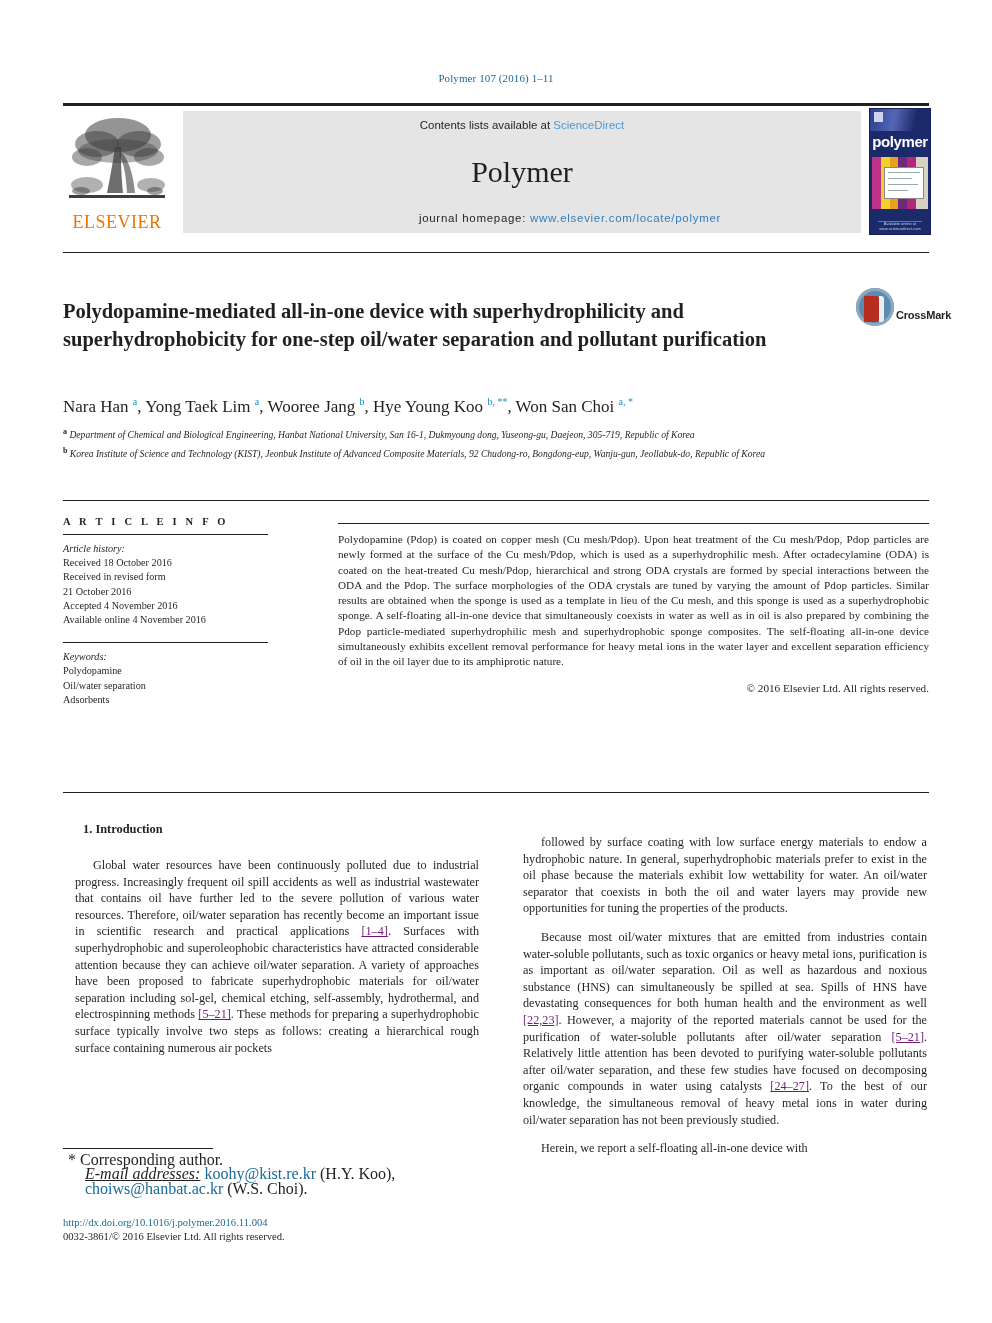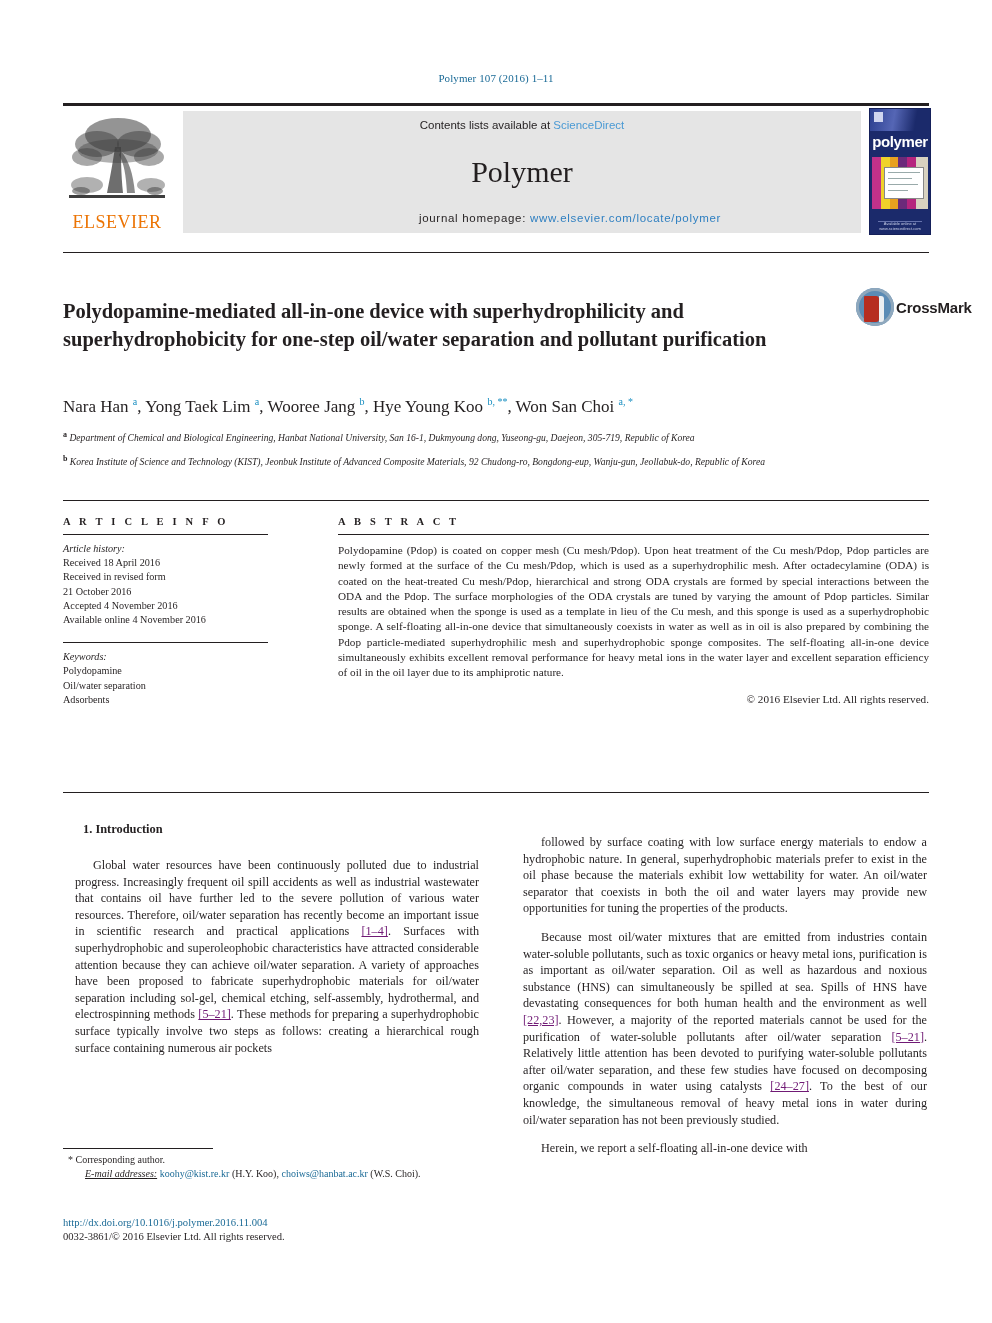--- a/index.html
+++ b/index.html
@@ -180,43 +180,43 @@
     background:#b62d20;
     border-radius: 1px 3px 3px 1px;
   }
   .cm-book:after {
     content:"";
     position:absolute; right:-5px; top:0; width:5px; height:26px;
     background:#eceff2;
     border-radius:0 3px 3px 0;
   }
   .cm-word {
-    position:absolute; left:40px; top:13px;
+    position:absolute; left:40px; top:23px;
     font-family:"Liberation Sans", sans-serif;
-    font-size:15px; font-weight:bold; color:#231f20;
+    font-size:11px; font-weight:bold; color:#231f20;
     letter-spacing:-0.2px;
   }
 
   .authors {
     position: absolute;
     left: 63px; top: 396px;
     width: 866px;
     font-family: "Liberation Serif", serif;
     font-size: 17px;
     color: #231f20;
   }
   .authors sup { color: #1a8fc1; font-size: 10px; }
   .affiliations {
     position: absolute;
     left: 63px; top: 424px;
     width: 800px;
     font-family: "Liberation Serif", serif;
     font-style: italic;
     font-size: 9.6px;
-    line-height: 21px;
+    line-height: 16px;
     color: #231f20;
   }
   .affiliations sup { font-style: normal; font-weight:bold; font-size:8px; }
 
   
   .band-rule-top {
     position: absolute;
     left: 63px; top: 500px;
     width: 866px;
     border-top: 1px solid #231f20;
@@ -312,21 +312,21 @@
     position: absolute;
     left: 63px; top: 1148px;
     width: 150px;
     border-top: 1px solid #231f20;
   }
   .footnotes {
     position: absolute;
     left: 63px; top: 1153px;
     width: 430px;
     font-family: "Liberation Serif", serif;
-    font-size: 10px;
+    font-size: 16px;
     line-height: 14.4px;
     color: #231f20;
   }
   .footnotes .fn { padding-left: 14px; text-indent: -9px; }
   .footnotes .emails { padding-left: 22px; text-indent: 0; }
   .footnotes .lbl-i { font-style: italic; text-decoration: underline; }
   .mail { color: #1a6a96; }
 
   .footer-block {
     position: absolute;
@@ -415,37 +415,36 @@
   </div>
 
   <div class="band-rule-top"></div>
   <div class="band-rule-bottom"></div>
 
   <div class="info-col">
     <div class="sec-head">A R T I C L E   I N F O</div>
     <div class="sec-underline"></div>
     <div class="info-body">
       <div class="lbl">Article history:</div>
-      <div>Received 18 April 2016</div>
+      <div>Received 18 October 2016</div>
       <div>Received in revised form</div>
       <div>21 October 2016</div>
       <div>Accepted 4 November 2016</div>
       <div>Available online 4 November 2016</div>
     </div>
     <div class="info-sep"></div>
     <div class="info-body">
       <div class="lbl">Keywords:</div>
       <div>Polydopamine</div>
       <div>Oil/water separation</div>
       <div>Adsorbents</div>
     </div>
   </div>
 
   <div class="abs-col">
-    <div class="sec-head">A B S T R A C T</div>
     <div class="sec-underline"></div>
     <div class="abs-body">Polydopamine (Pdop) is coated on copper mesh (Cu mesh/Pdop). Upon heat treatment of the Cu mesh/Pdop, Pdop particles are newly formed at the surface of the Cu mesh/Pdop, which is used as a superhydrophilic mesh. After octadecylamine (ODA) is coated on the heat-treated Cu mesh/Pdop, hierarchical and strong ODA crystals are formed by special interactions between the ODA and the Pdop. The surface morphologies of the ODA crystals are tuned by varying the amount of Pdop particles. Similar results are obtained when the sponge is used as a template in lieu of the Cu mesh, and this sponge is used as a superhydrophobic sponge. A self-floating all-in-one device that simultaneously coexists in water as well as in oil is also prepared by combining the Pdop particle-mediated superhydrophilic mesh and superhydrophobic sponge composites. The self-floating all-in-one device simultaneously exhibits excellent removal performance for heavy metal ions in the water layer and excellent separation efficiency of oil in the oil layer due to its amphiprotic nature.</div>
     <div class="abs-copy">© 2016 Elsevier Ltd. All rights reserved.</div>
   </div>
 
   <div class="col-left">
     <div class="body-head">1. Introduction</div>
     <p class="body-p first">
       <span>Global water resources have been continuously polluted due to industrial progress. Increasingly frequent oil spill accidents as well as industrial wastewater that contains oil have further led to the severe pollution of various water resources. Therefore, oil/water separation has recently become an important issue in scientific research and practical applications </span><span class="ref">[1–4]</span><span>. Surfaces with superhydrophobic and superoleophobic characteristics have attracted considerable attention because they can achieve oil/water separation. A variety of approaches have been proposed to fabricate superhydrophobic materials for oil/water separation including sol-gel, chemical etching, self-assembly, hydrothermal, and electrospinning methods </span><span class="ref">[5–21]</span><span>. These methods for preparing a superhydrophobic surface typically involve two steps as follows: creating a hierarchical rough surface containing numerous air pockets</span>
     </p>

